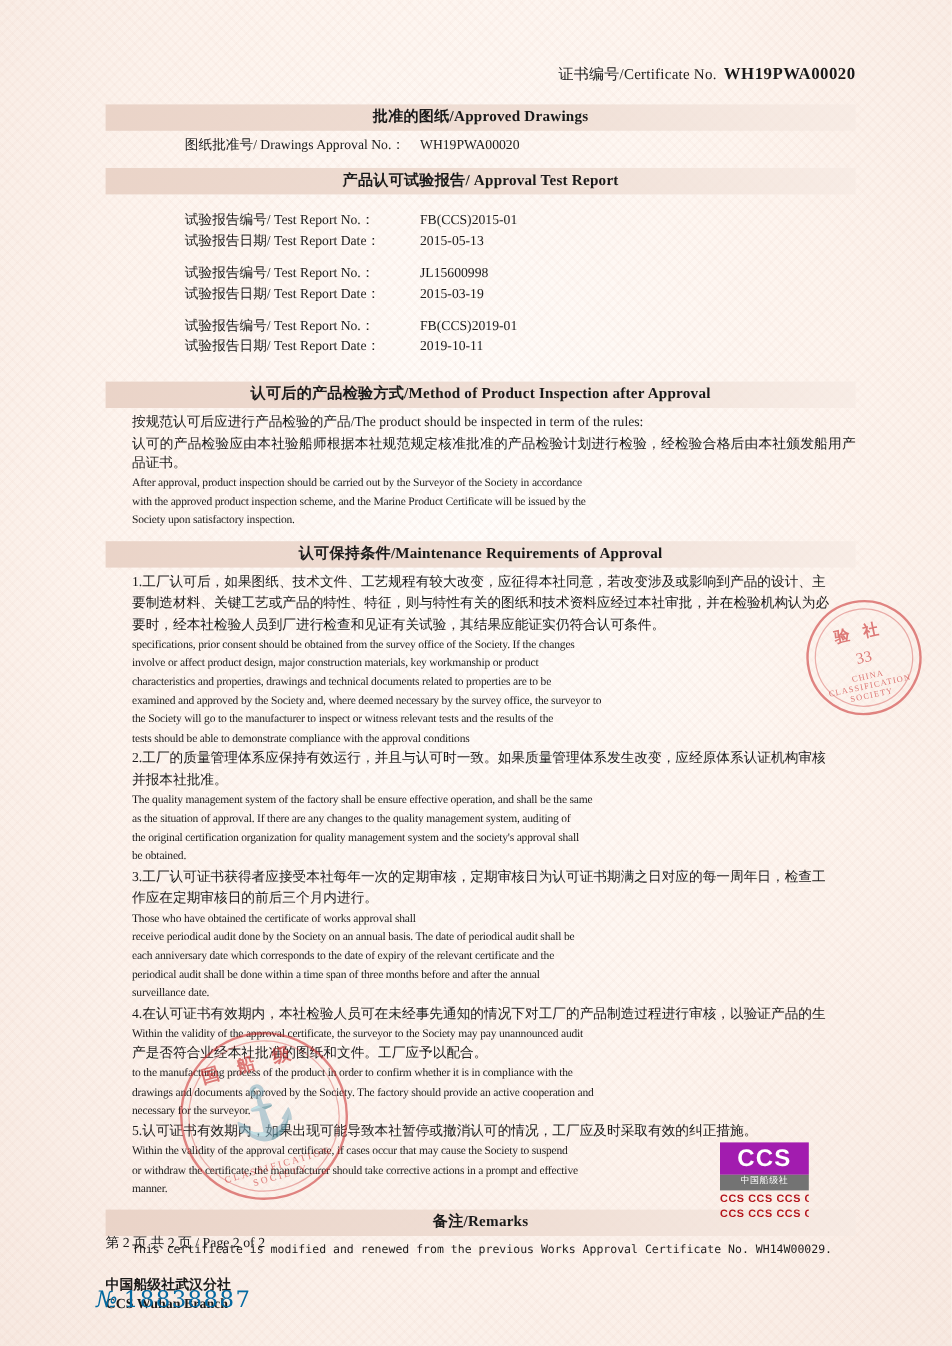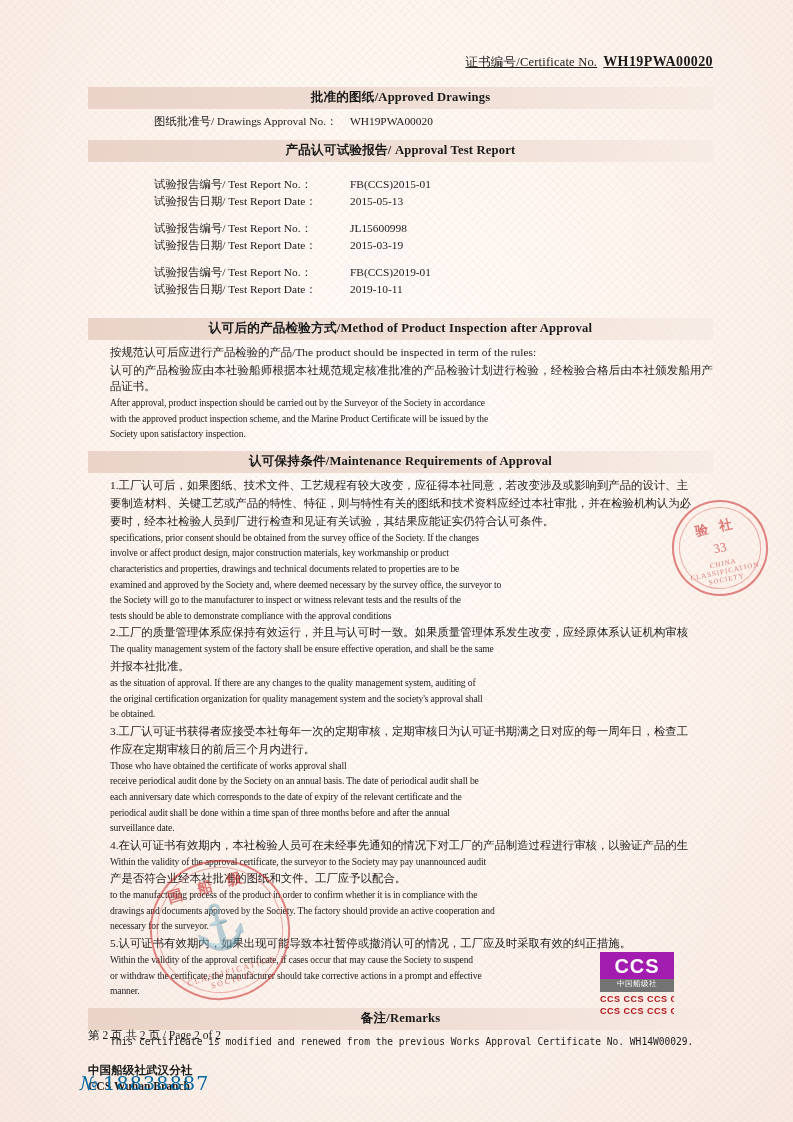--- a/index.html
+++ b/index.html
@@ -42,21 +42,20 @@
     left: 88px;
     top: 54px;
     width: 625px;
   }
   .cert-no-line {
     text-align: right;
     font-size: 12.5px;
     letter-spacing: 0.2px;
     margin-bottom: 16px;
     white-space: nowrap;
-    text-decoration: underline;
   }
   .cert-no-line .label {
     font-family: "Liberation Serif", serif;
   }
   .cert-no-line .value {
     font-weight: bold;
     font-size: 14px;
     letter-spacing: 0.4px;
     margin-left: 6px;
   }
@@ -338,22 +337,22 @@
         <div class="para en">specifications, prior consent should be obtained from the survey office of the Society. If the changes</div>
         <div class="para en">involve or affect product design, major construction materials, key workmanship or product</div>
         <div class="para en">characteristics and properties, drawings and technical documents related to properties are to be</div>
         <div class="para en">examined and approved by the Society and, where deemed necessary by the survey office, the surveyor to</div>
         <div class="para en">the Society will go to the manufacturer to inspect or witness relevant tests and the results of the</div>
         <div class="para en">tests should be able to demonstrate compliance with the approval conditions</div>
       </div>
 
       <div>
         <div class="para cn">2.工厂的质量管理体系应保持有效运行，并且与认可时一致。如果质量管理体系发生改变，应经原体系认证机构审核</div>
+        <div class="para cn">并报本社批准。</div>
         <div class="para en">The quality management system of the factory shall be ensure effective operation, and shall be the same</div>
-        <div class="para cn">并报本社批准。</div>
         <div class="para en">as the situation of approval. If there are any changes to the quality management system, auditing of</div>
         <div class="para en">the original certification organization for quality management system and the society's approval shall</div>
         <div class="para en">be obtained.</div>
       </div>
 
       <div>
         <div class="para cn">3.工厂认可证书获得者应接受本社每年一次的定期审核，定期审核日为认可证书期满之日对应的每一周年日，检查工</div>
         <div class="para cn">作应在定期审核日的前后三个月内进行。</div>
         <div class="para en">Those who have obtained the certificate of works approval shall</div>
         <div class="para en">receive periodical audit done by the Society on an annual basis. The date of periodical audit shall be</div>

